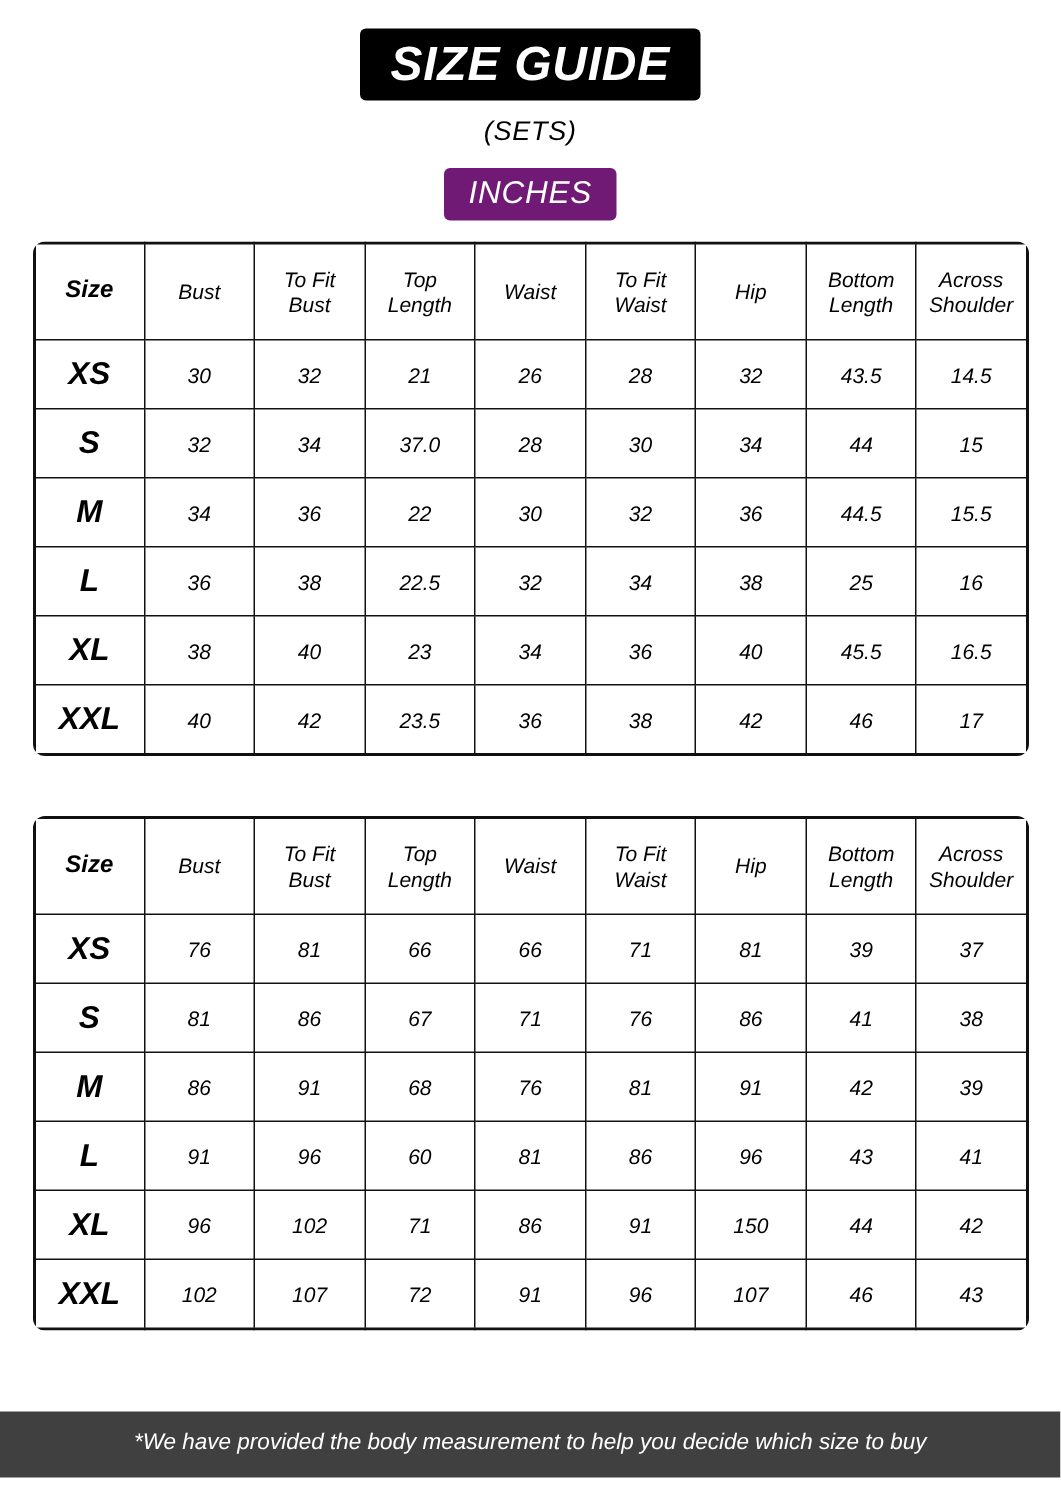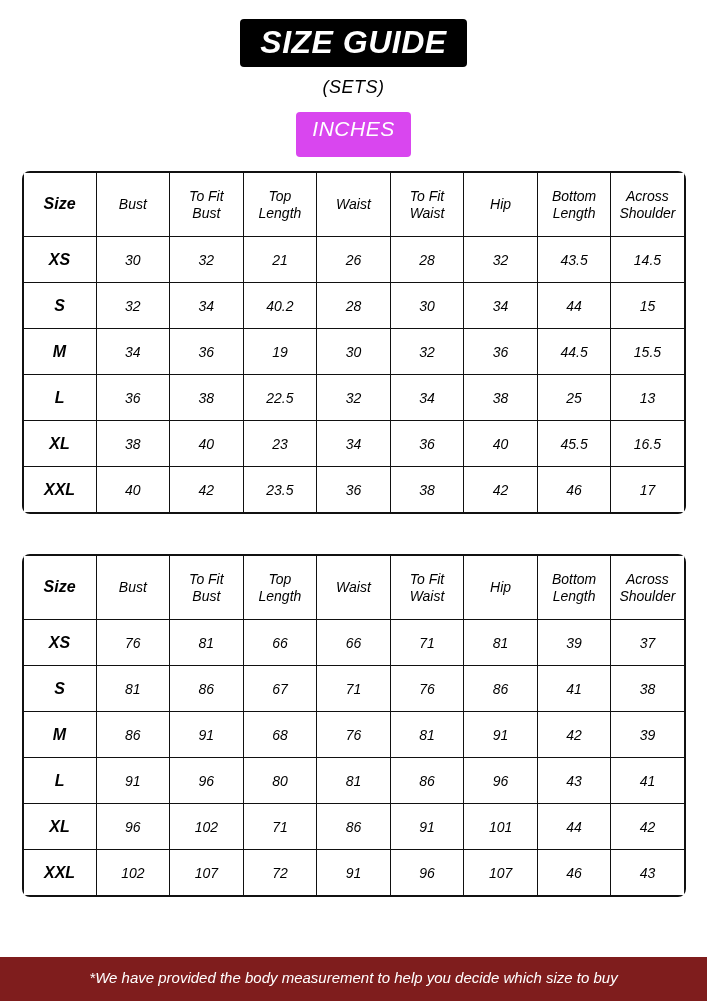--- a/index.html
+++ b/index.html
@@ -47,24 +47,24 @@
     font-weight: normal;
     letter-spacing: 0.5px;
   }
   .unit-badge-wrap {
     margin-top: 14px;
     display: flex;
     justify-content: center;
     width: 100%;
   }
   .unit-badge {
-    background: #d946ef;
+    background: #701a75;
     color: #ffffff;
     font-size: 21px;
-    padding: 6px 16px 18px 16px;
+    padding: 6px 16px 8px 16px;
     border-radius: 4px;
     line-height: 1;
     letter-spacing: 0.5px;
   }
   .table-wrap {
     margin-top: 14px;
     width: 664px;
   }
   table.size-table {
     width: 100%;
@@ -88,41 +88,41 @@
     line-height: 1.15;
   }
   table.size-table thead th.size-head {
     font-size: 16px;
     font-weight: bold;
   }
   table.size-table tbody td {
     font-size: 14px;
   }
   table.size-table tbody td.row-label {
-    font-size: 16px;
+    font-size: 21px;
     font-weight: bold;
   }
   
   .table-wrap {
     border-radius: 8px;
     overflow: hidden;
   }
   .cm-section {
     margin-top: 26px;
     width: 100%;
     display: flex;
     flex-direction: column;
     align-items: center;
   }
   .footer {
     position: absolute;
     left: 0;
-    bottom: 0;
+    bottom: 16px;
     width: 707px;
-    background: #7f1d1d;
+    background: #404040;
     color: #ffffff;
     text-align: center;
     font-size: 15px;
     padding: 12px 0 14px 0;
     box-sizing: border-box;
     line-height: 1.2;
   }
   .spacer-bottom {
     height: 54px;
   }
@@ -166,48 +166,48 @@
           <td>26</td>
           <td>28</td>
           <td>32</td>
           <td>43.5</td>
           <td>14.5</td>
         </tr>
         <tr>
           <td class="row-label">S</td>
           <td>32</td>
           <td>34</td>
-          <td>40.2</td>
+          <td>37.0</td>
           <td>28</td>
           <td>30</td>
           <td>34</td>
           <td>44</td>
           <td>15</td>
         </tr>
         <tr>
           <td class="row-label">M</td>
           <td>34</td>
           <td>36</td>
-          <td>19</td>
+          <td>22</td>
           <td>30</td>
           <td>32</td>
           <td>36</td>
           <td>44.5</td>
           <td>15.5</td>
         </tr>
         <tr>
           <td class="row-label">L</td>
           <td>36</td>
           <td>38</td>
           <td>22.5</td>
           <td>32</td>
           <td>34</td>
           <td>38</td>
           <td>25</td>
-          <td>13</td>
+          <td>16</td>
         </tr>
         <tr>
           <td class="row-label">XL</td>
           <td>38</td>
           <td>40</td>
           <td>23</td>
           <td>34</td>
           <td>36</td>
           <td>40</td>
           <td>45.5</td>
@@ -276,35 +276,35 @@
             <td>76</td>
             <td>81</td>
             <td>91</td>
             <td>42</td>
             <td>39</td>
           </tr>
           <tr>
             <td class="row-label">L</td>
             <td>91</td>
             <td>96</td>
-            <td>80</td>
+            <td>60</td>
             <td>81</td>
             <td>86</td>
             <td>96</td>
             <td>43</td>
             <td>41</td>
           </tr>
           <tr>
             <td class="row-label">XL</td>
             <td>96</td>
             <td>102</td>
             <td>71</td>
             <td>86</td>
             <td>91</td>
-            <td>101</td>
+            <td>150</td>
             <td>44</td>
             <td>42</td>
           </tr>
           <tr>
             <td class="row-label">XXL</td>
             <td>102</td>
             <td>107</td>
             <td>72</td>
             <td>91</td>
             <td>96</td>

